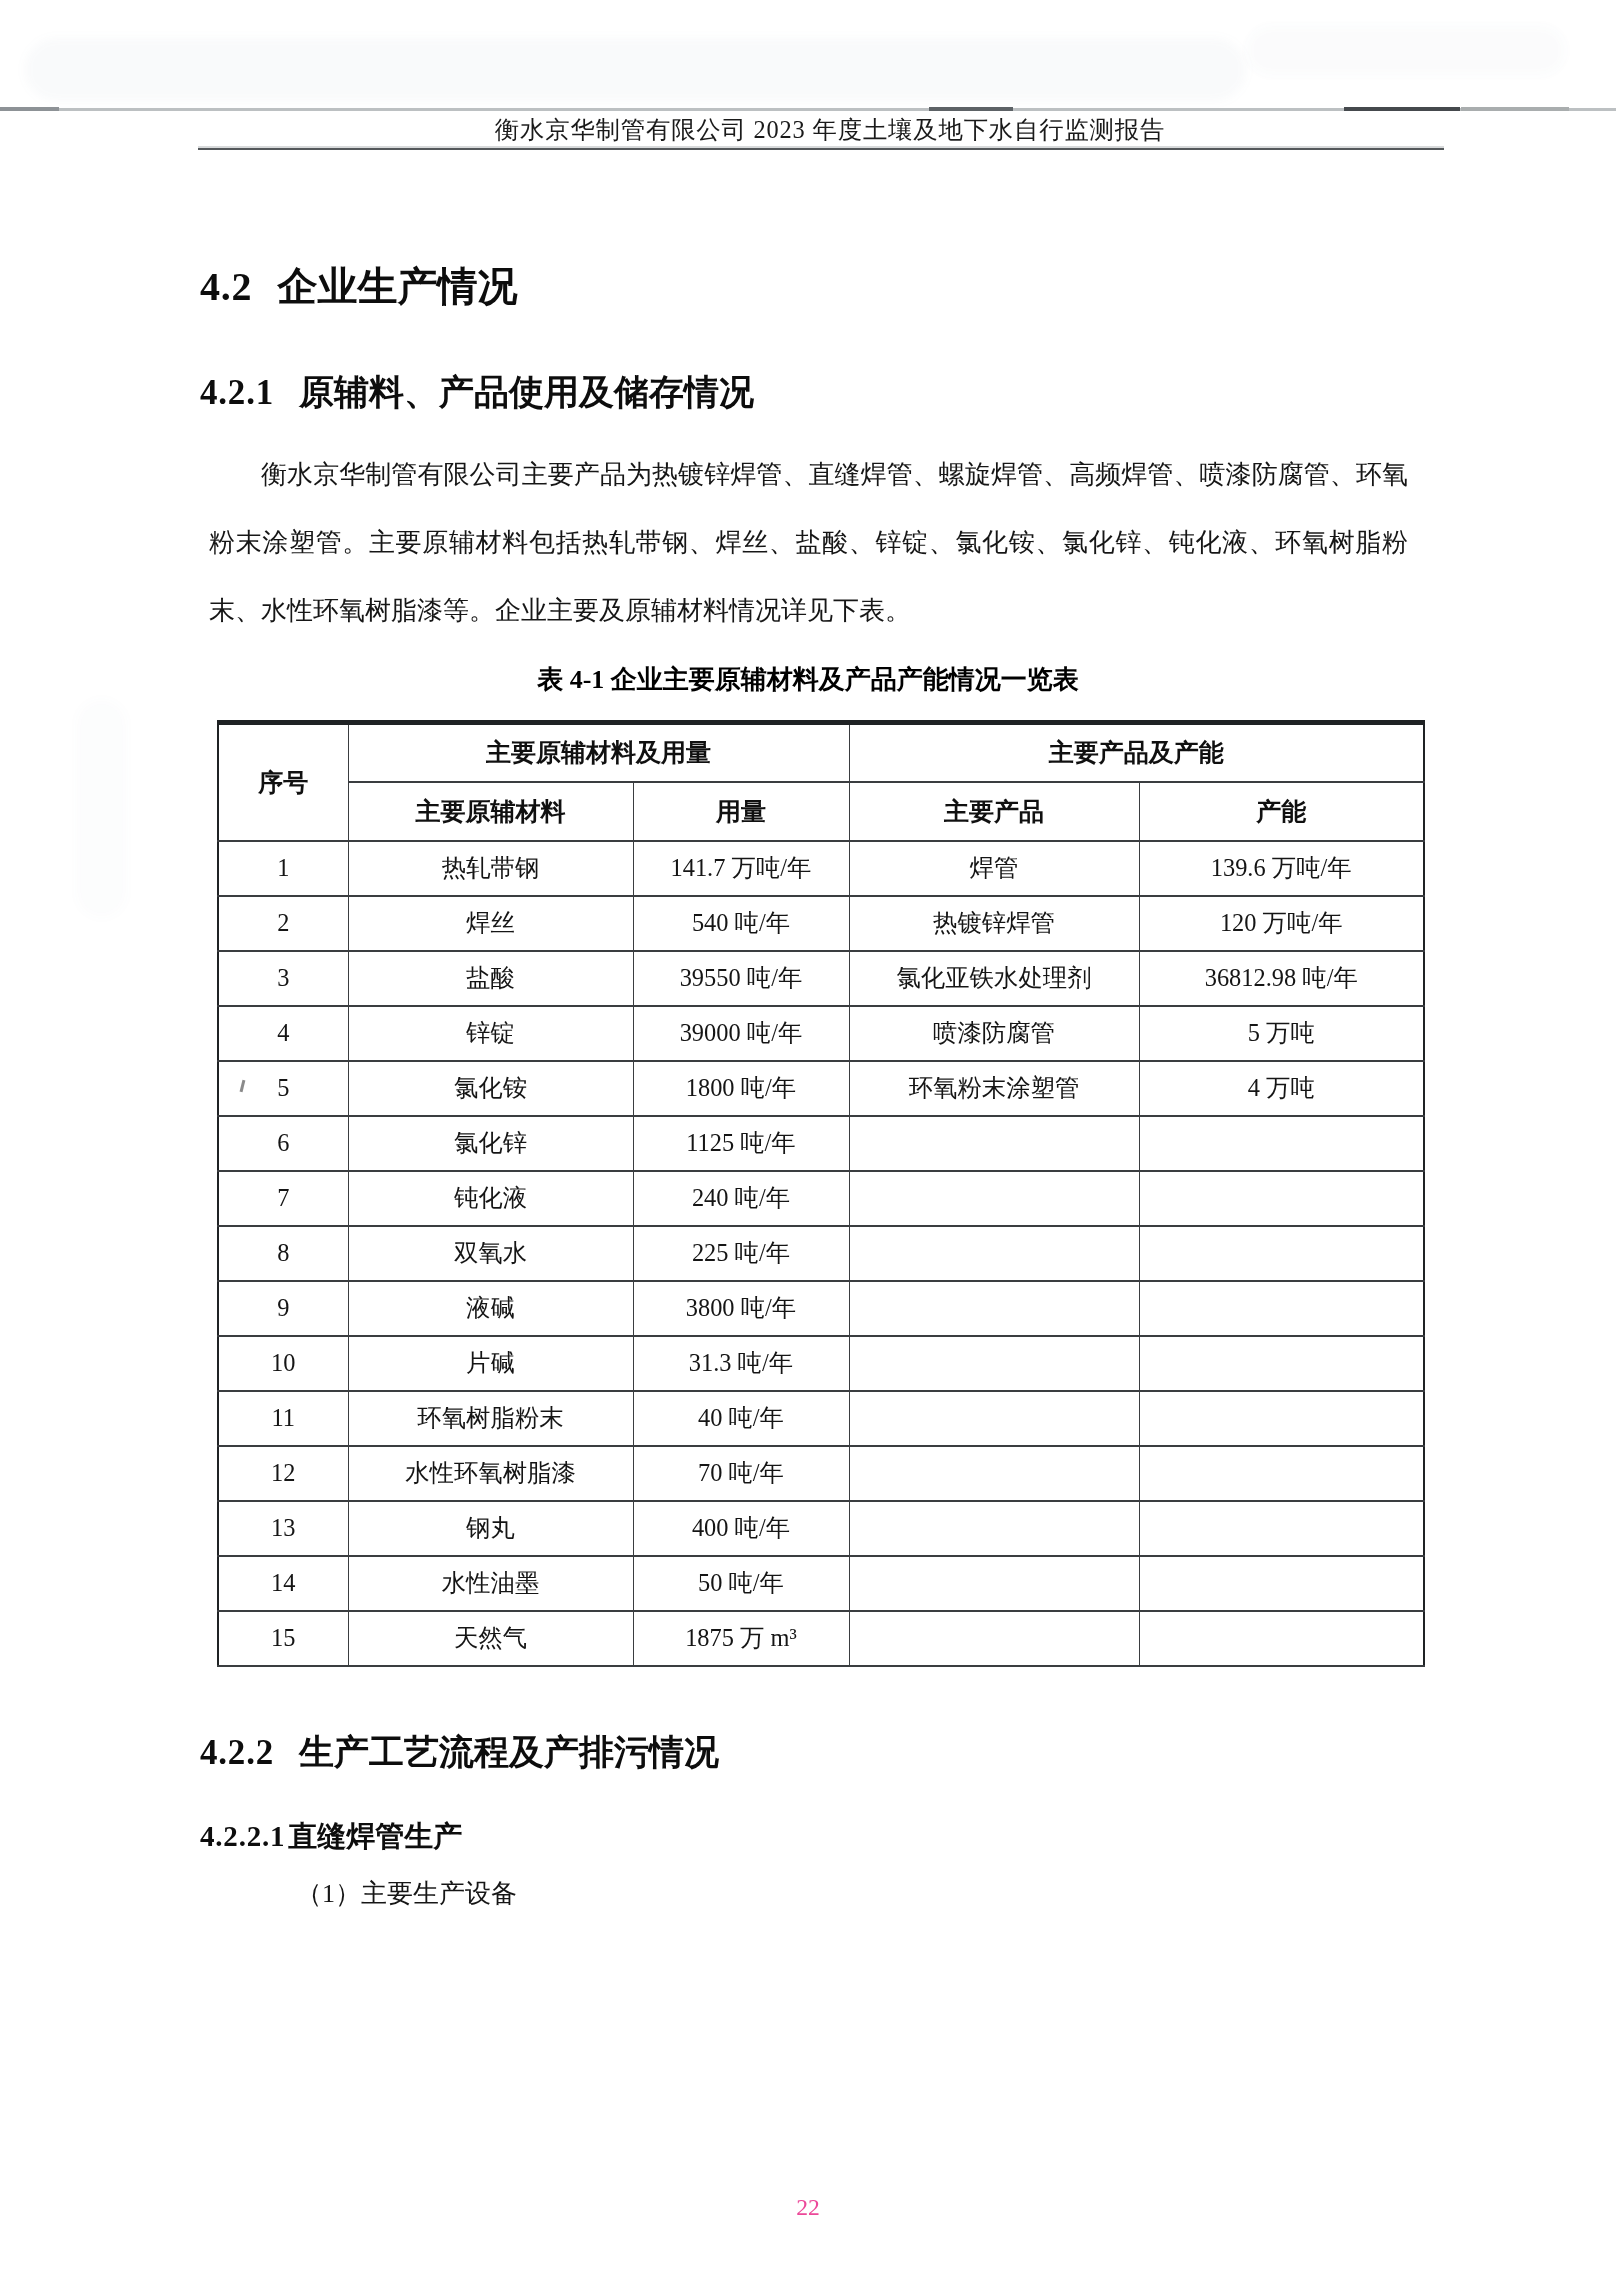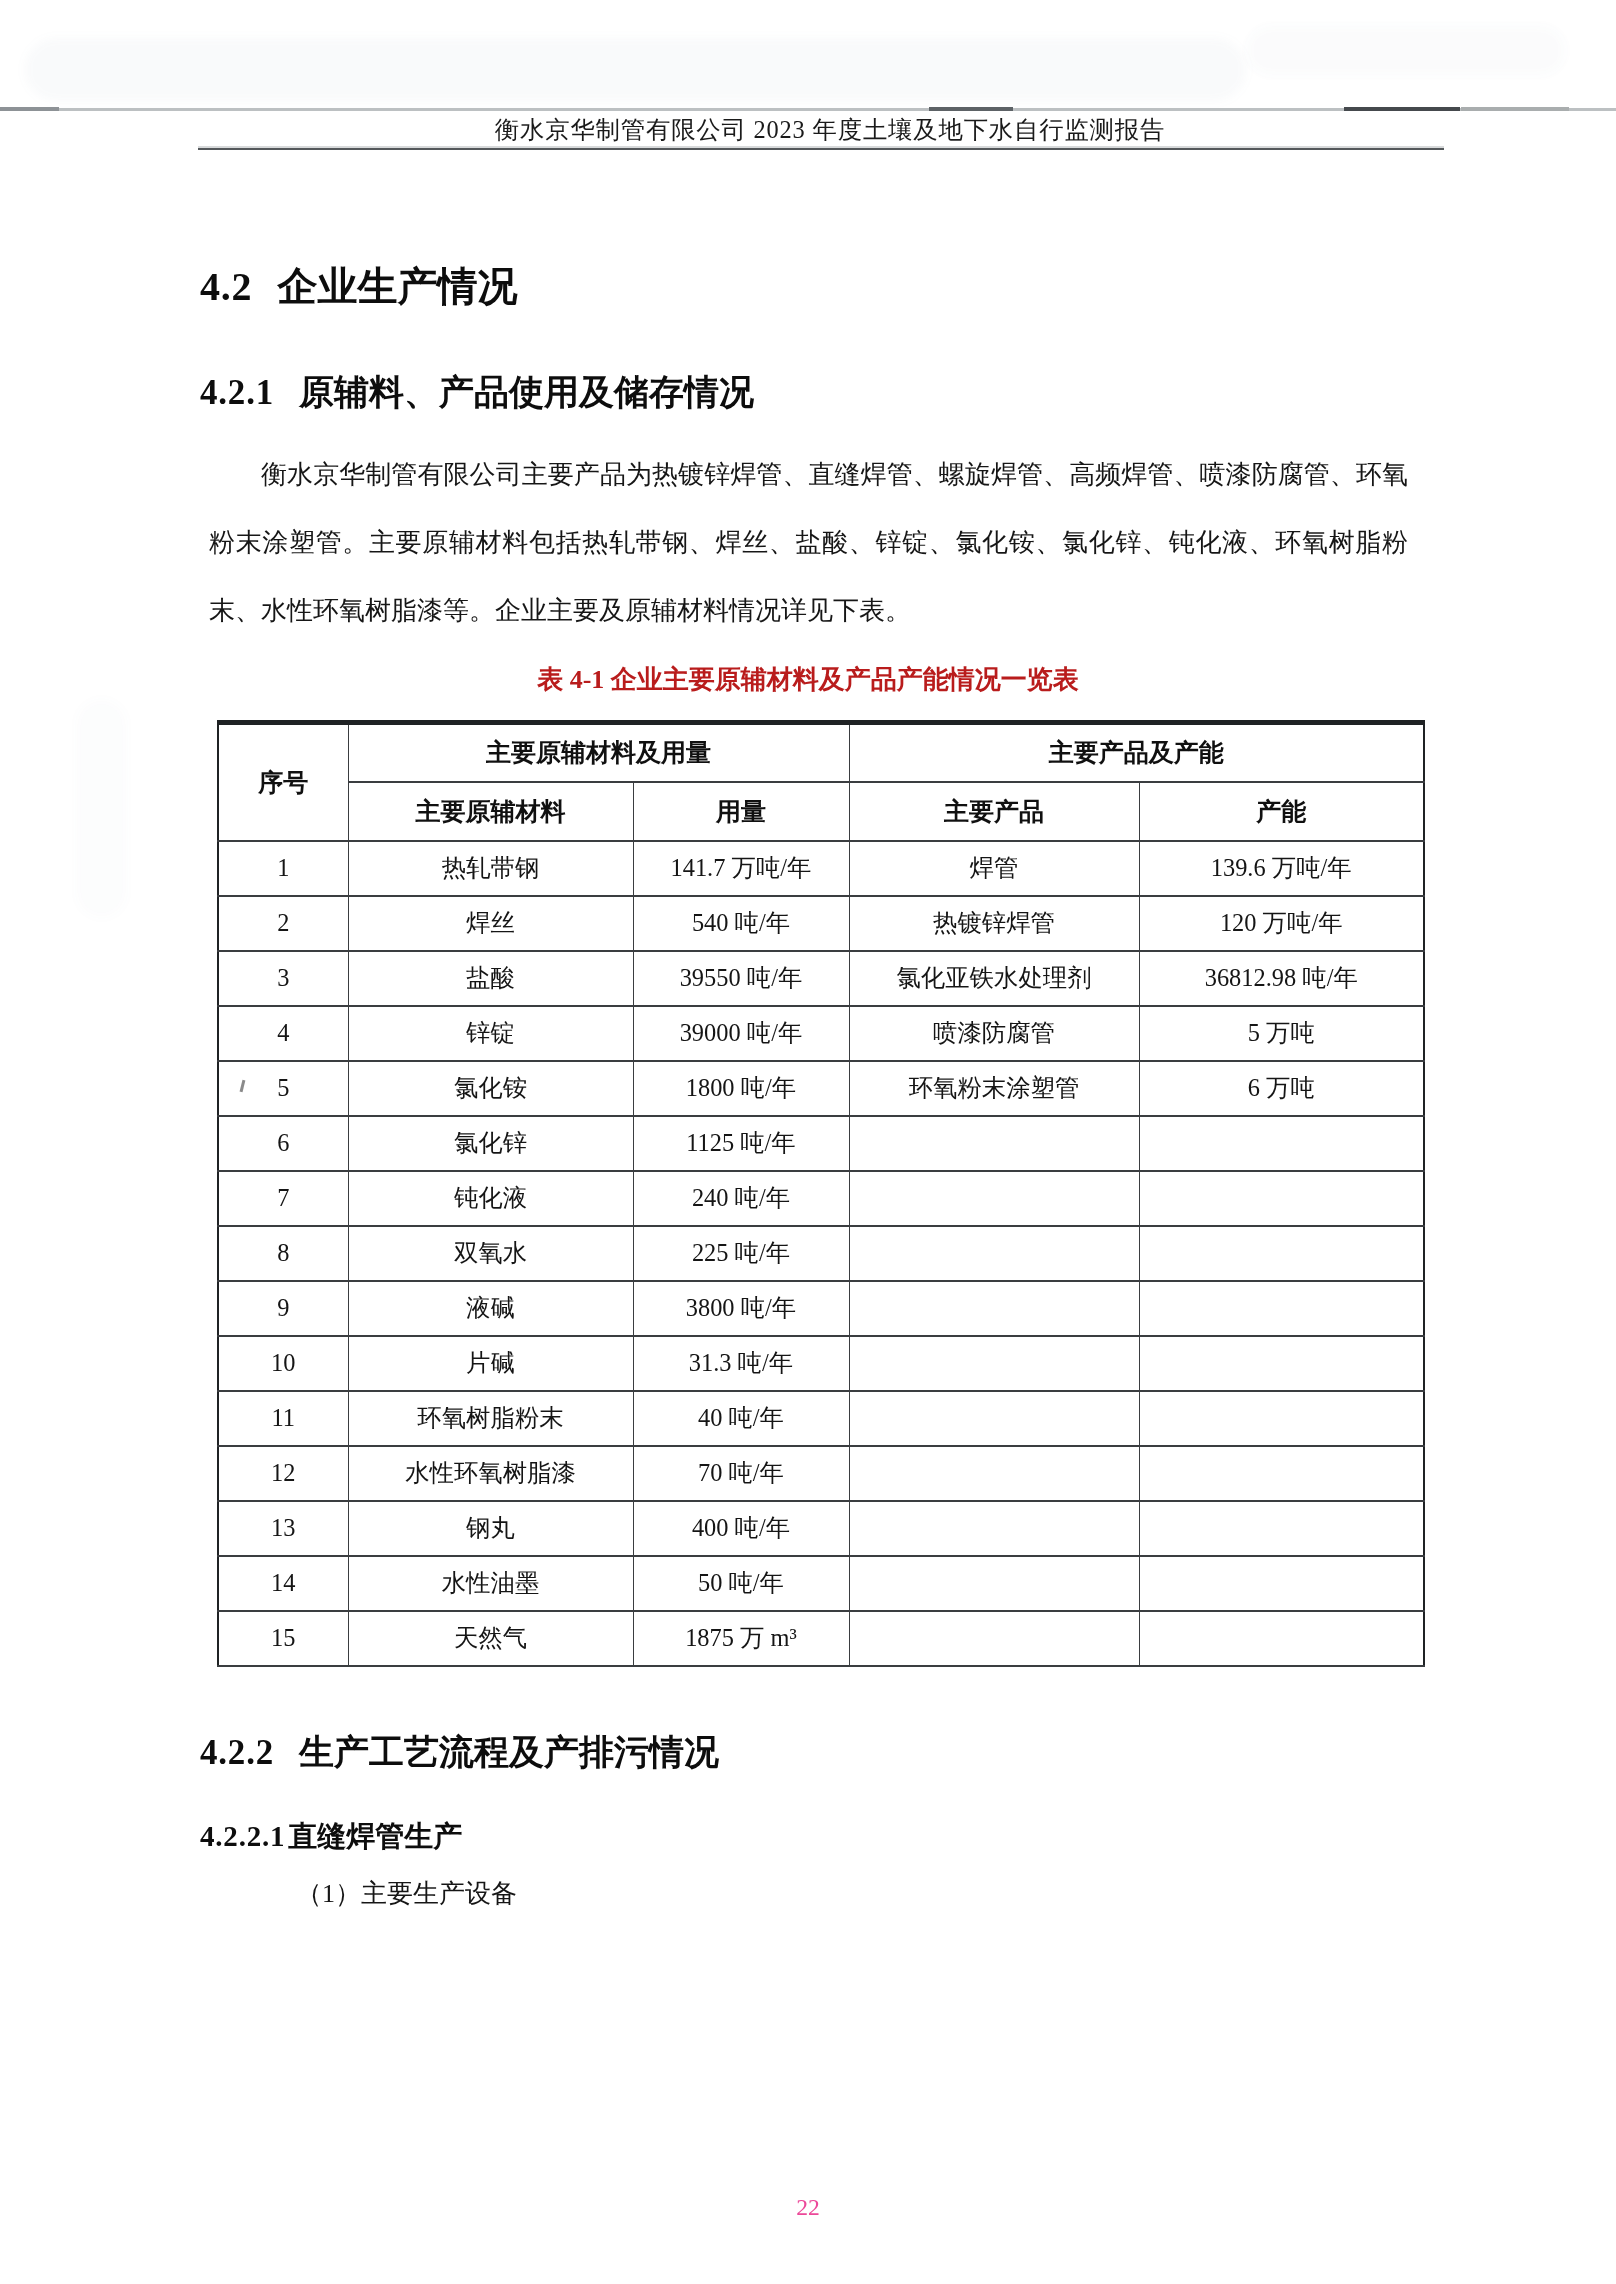--- a/index.html
+++ b/index.html
@@ -56,21 +56,21 @@
     text-indent: 2em; color: #161616;
   }
   .list-item-1 {
     position: absolute; left: 296px; top: 1876px;
     font-size: 26px; color: #161616; white-space: nowrap;
   }
 
   
   .table-caption {
     position: absolute; left: 0; top: 662px; width: 1616px;
-    text-align: center; font-size: 26px; font-weight: bold; color: #b91c1c;
+    text-align: center; font-size: 26px; font-weight: bold; color: #000000;
   }
   table.materials {
     position: absolute; left: 217px; top: 720px; width: 1207px;
     border-collapse: collapse; table-layout: fixed;
     border: 2.5px solid #1f2224; border-top-width: 5px;
   }
   table.materials th, table.materials td {
     border: 1.7px solid #3a3d40;
     border-top-width: 2.5px; border-bottom-width: 2.5px;
     text-align: center; vertical-align: middle;
@@ -170,21 +170,21 @@
           <td>39000 吨/年</td>
           <td>喷漆防腐管</td>
           <td>5 万吨</td>
         </tr>
 
         <tr class="drow">
           <td>5</td>
           <td>氯化铵</td>
           <td>1800 吨/年</td>
           <td>环氧粉末涂塑管</td>
-          <td>6 万吨</td>
+          <td>4 万吨</td>
         </tr>
 
         <tr class="drow">
           <td>6</td>
           <td>氯化锌</td>
           <td>1125 吨/年</td>
           <td></td>
           <td></td>
         </tr>
 

